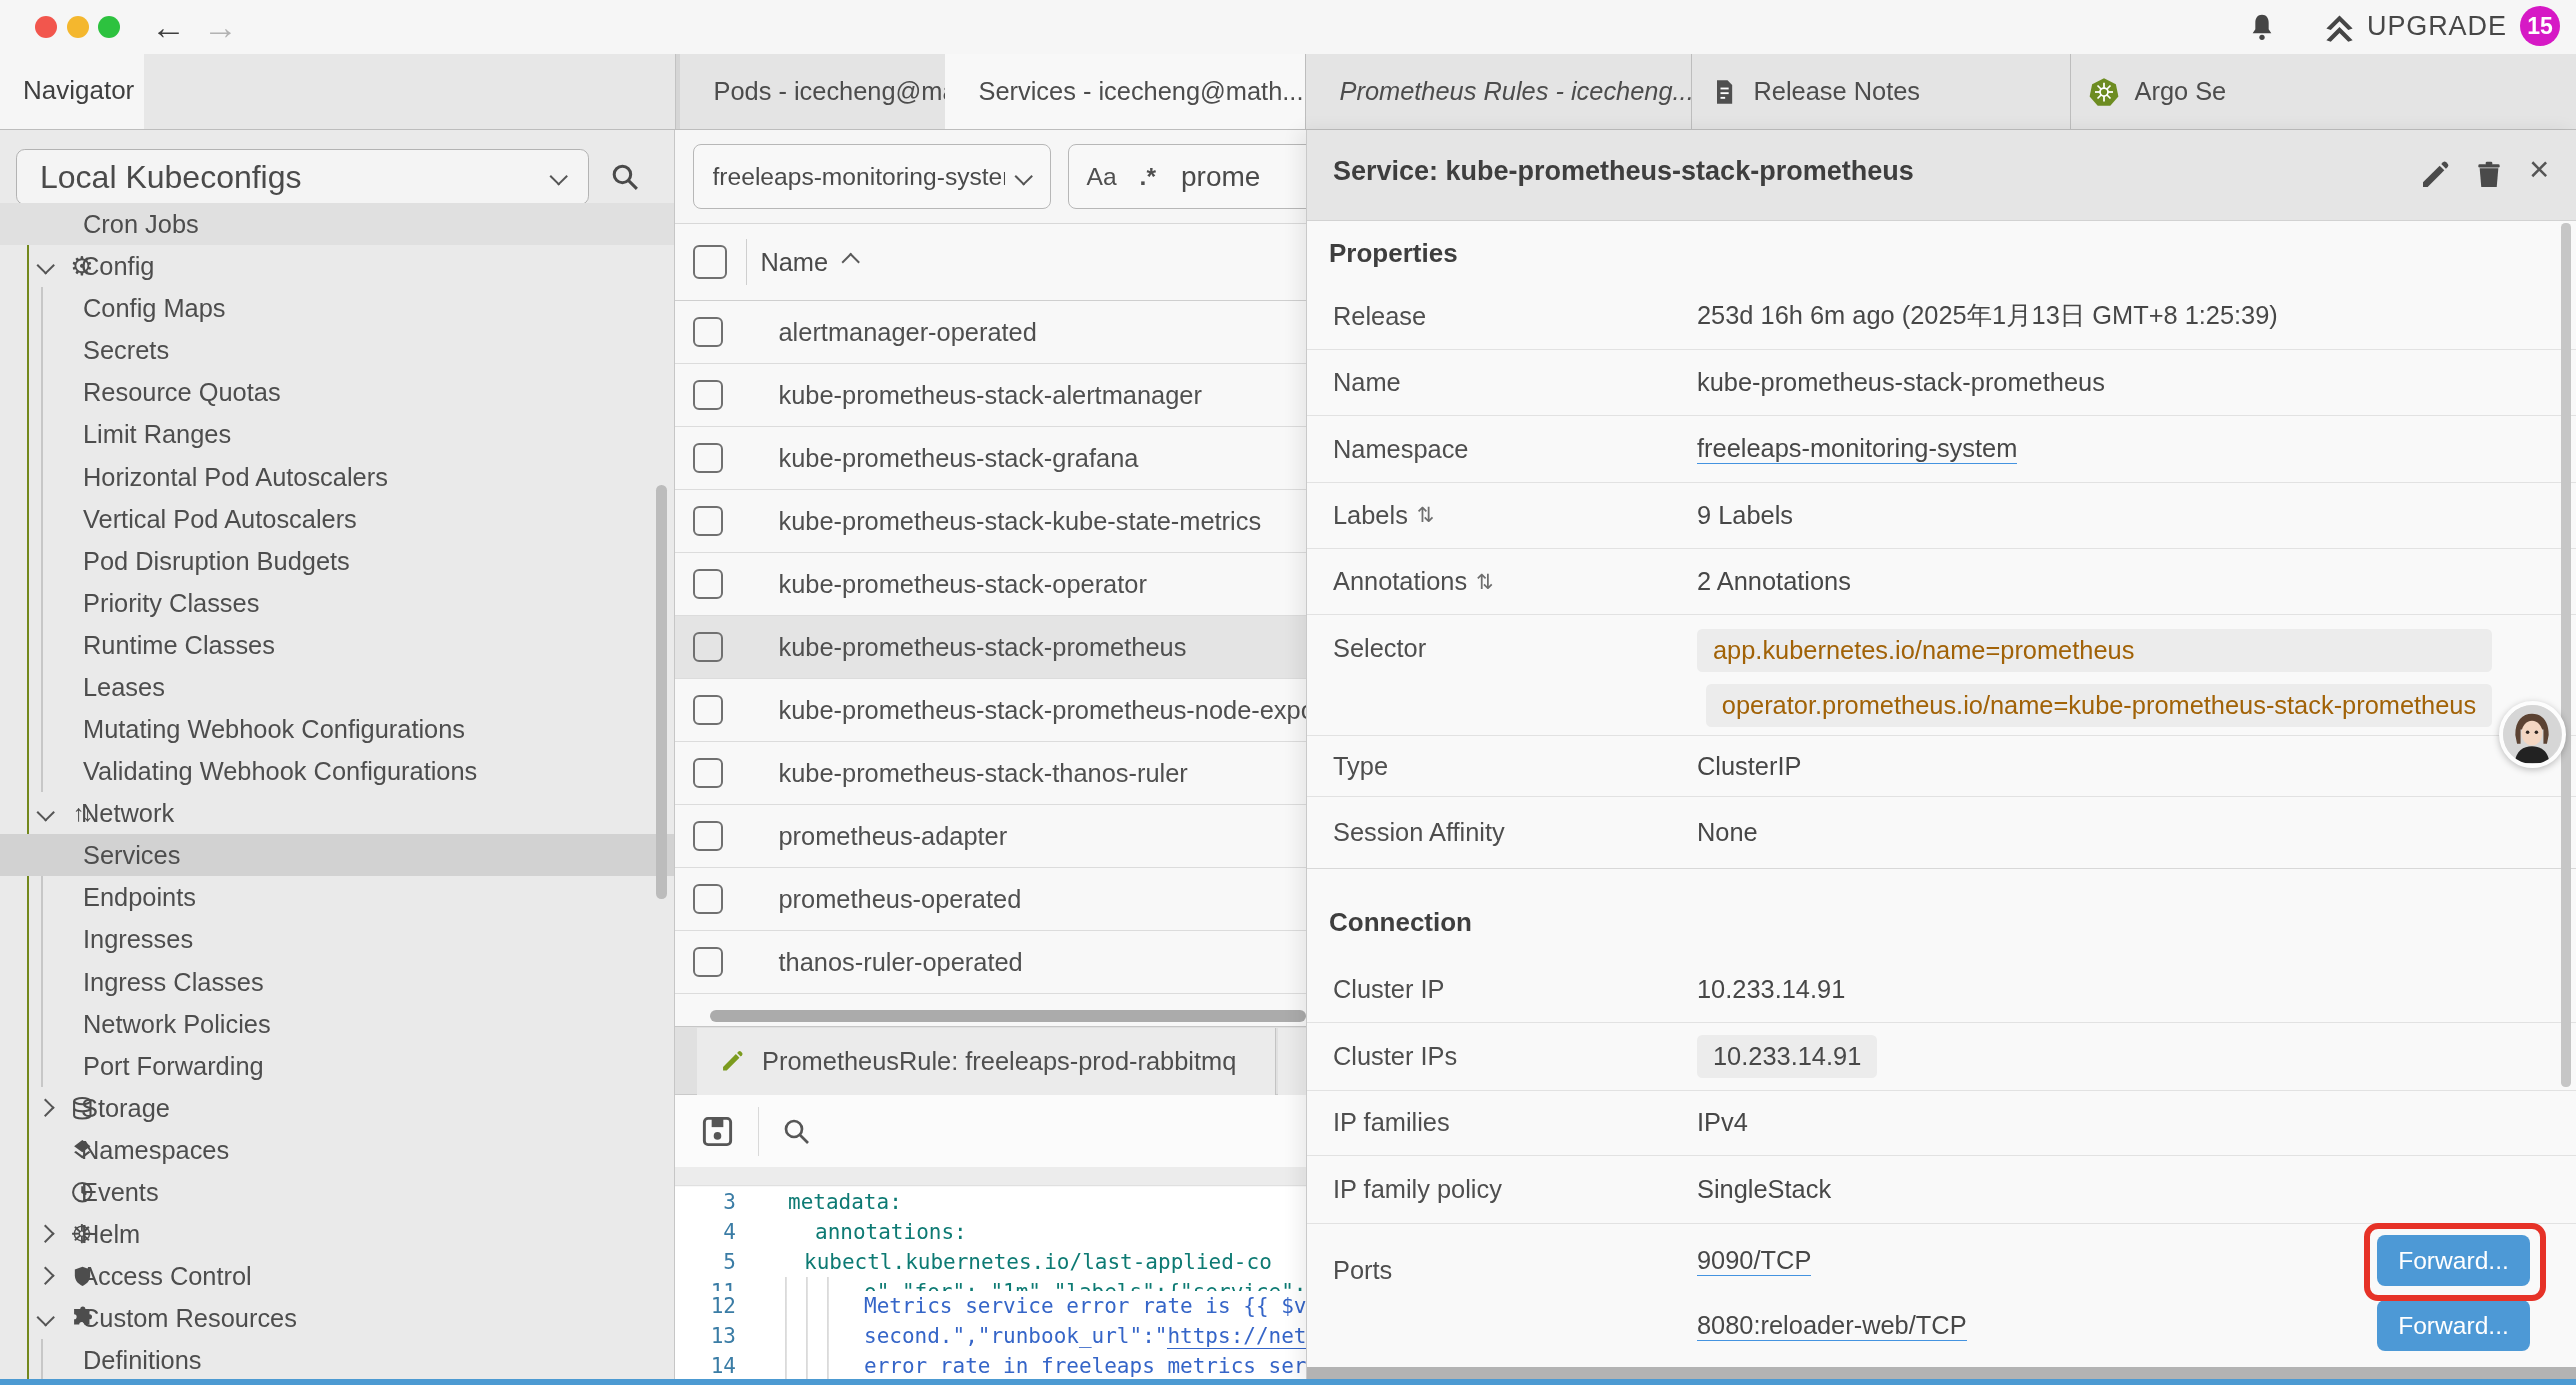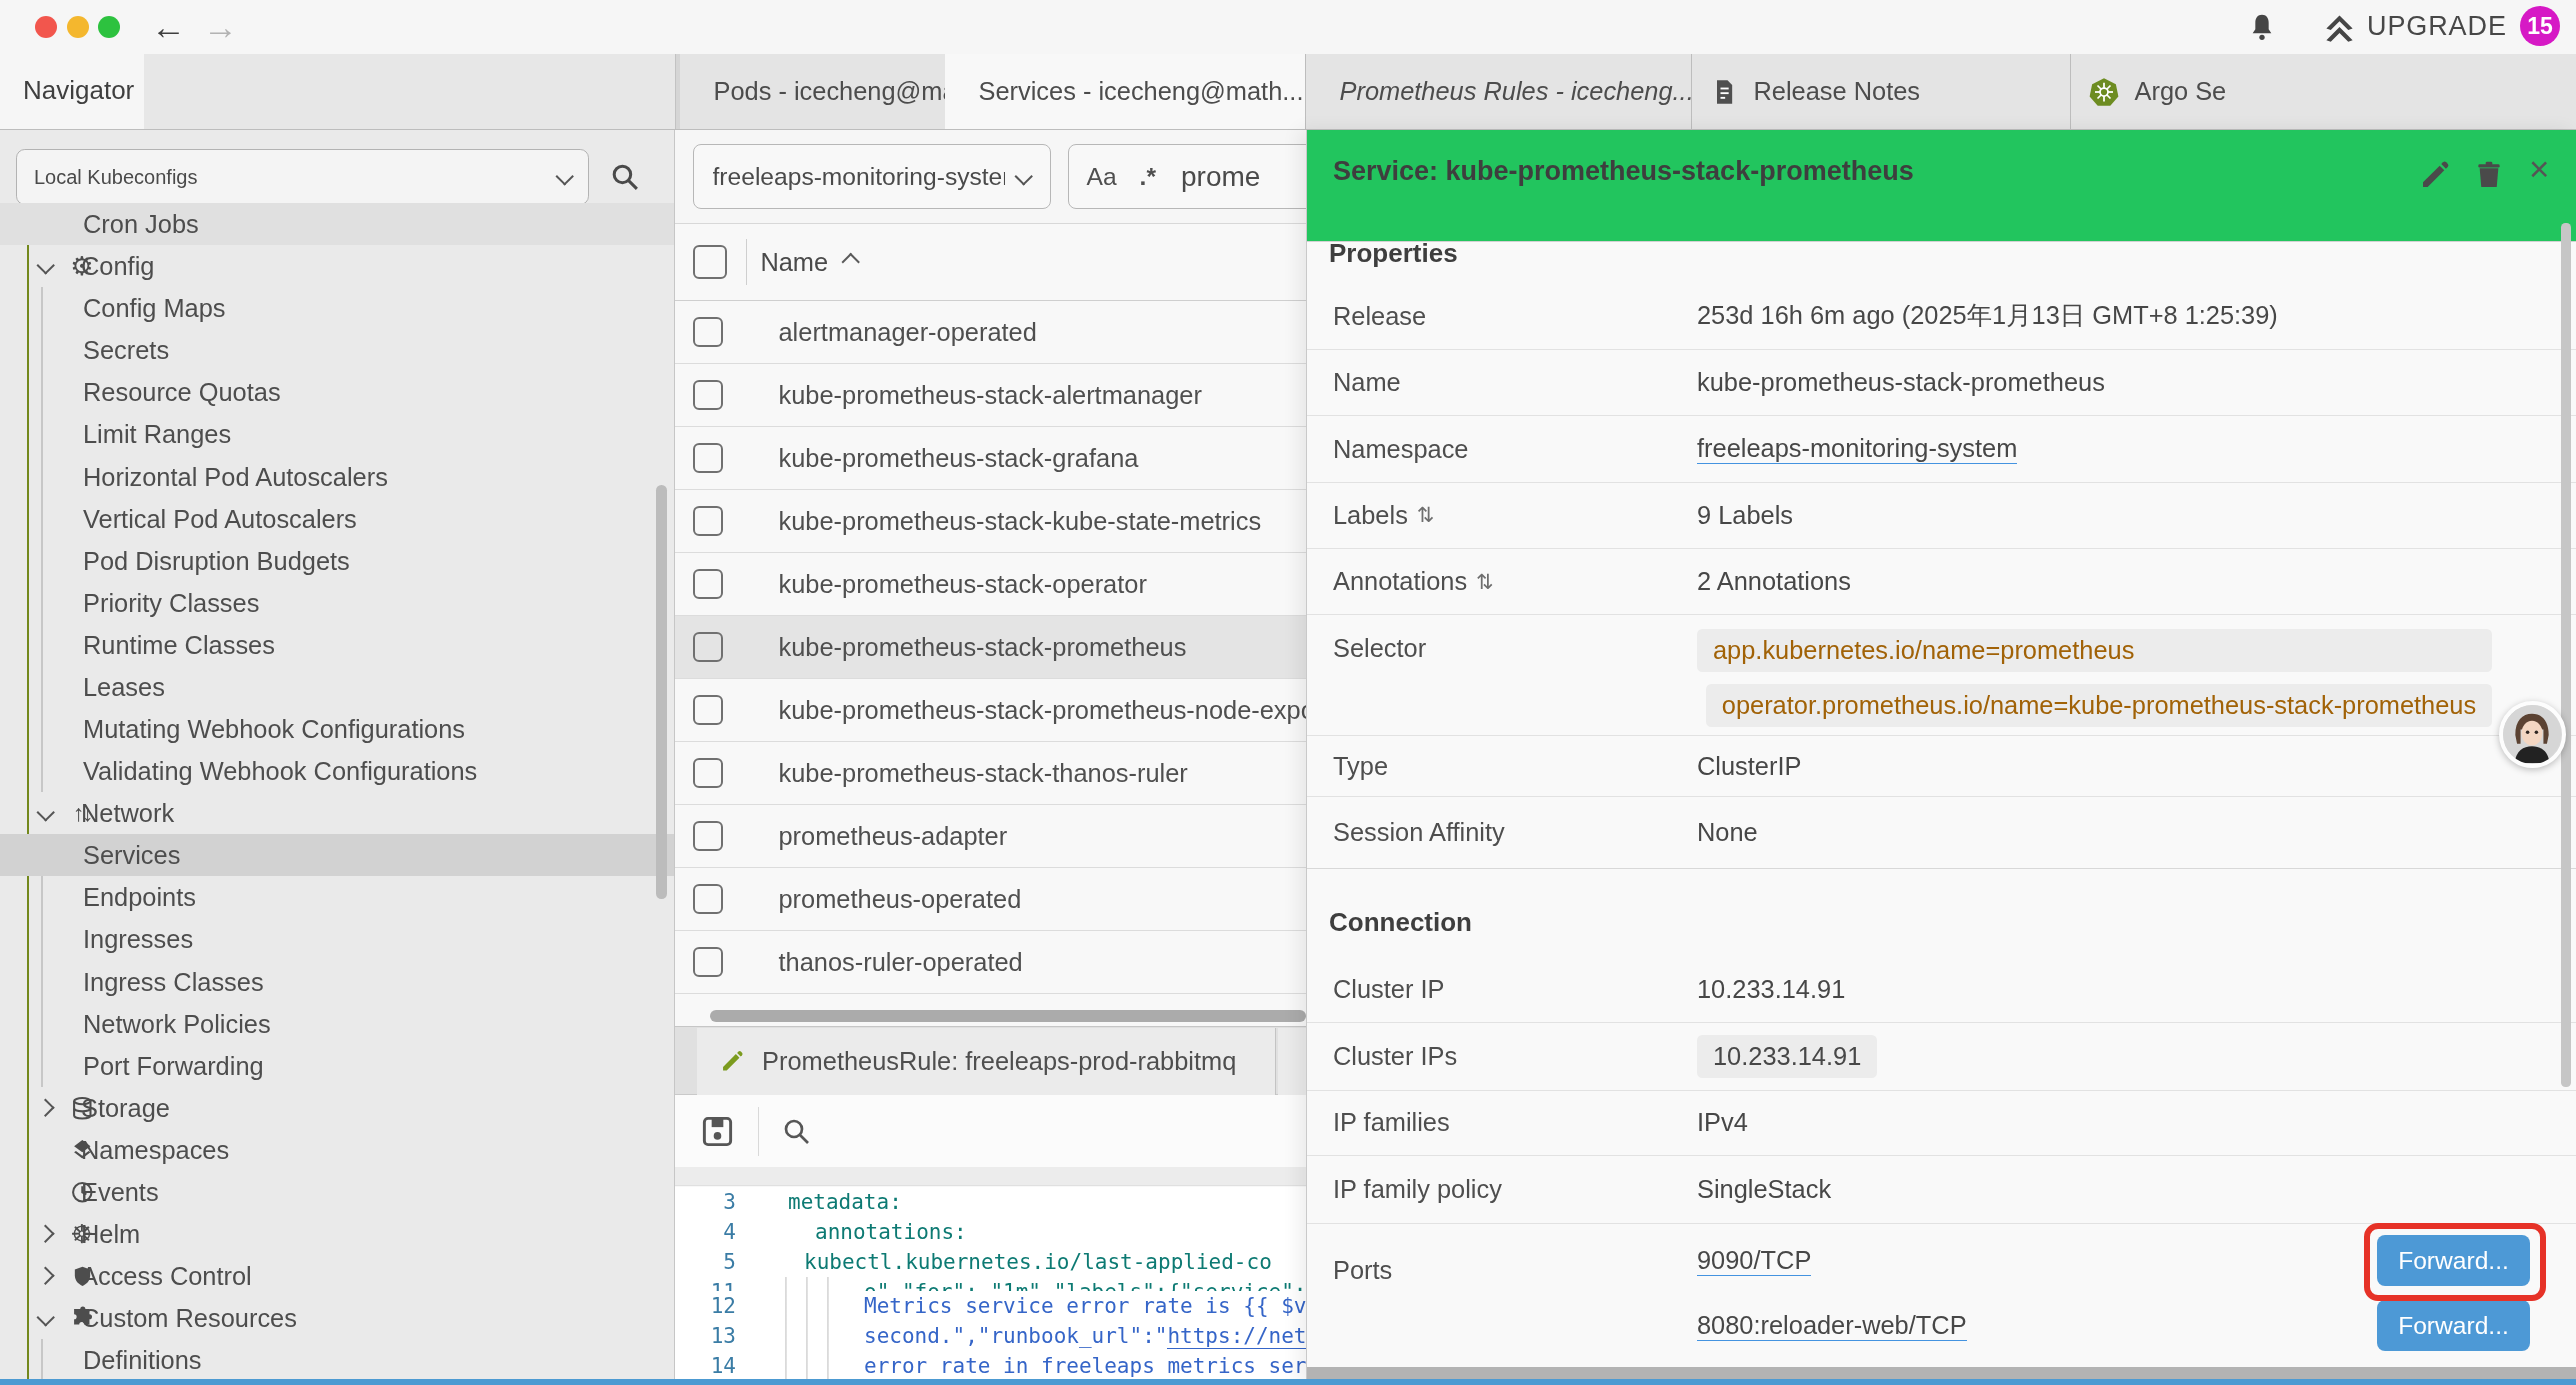--- a/index.html
+++ b/index.html
@@ -22,21 +22,21 @@
   .navhead .lit{position:absolute;left:0;top:0;width:144px;height:75px;background:#f6f6f6;}
   .navhead span{position:absolute;left:23px;top:21px;font-size:26px;color:#3f3f3f;}
   .tab{position:absolute;top:0;height:75px;background:#e4e4e4;border-right:0.9px solid #bdbdbd;display:flex;align-items:center;
        padding:0 17.5px;box-sizing:border-box;gap:16px;font-size:25.4px;color:#4c4c4c;white-space:nowrap;overflow:hidden;}
   .tab.active{background:#f8f8f8;}
   .tab.italic span.lbl{font-style:italic;}
 
   
   .sidebar{position:absolute;left:0;top:130px;width:675px;height:1256px;background:#eaeaea;border-right:0.9px solid #c6c6c6;box-sizing:border-box;overflow:hidden;}
   .kubesel{position:absolute;left:16px;top:19px;width:573px;height:56px;border:1.8px solid #b3b3b3;border-radius:8.8px;background:#f4f4f4;
-           display:flex;align-items:center;padding:0 17px;box-sizing:border-box;font-size:20px;color:#4a4a4a;}
+           display:flex;align-items:center;padding:0 23px;box-sizing:border-box;font-size:32px;color:#4a4a4a;}
   .kubesel .chev{margin-left:auto;}
   .side-search{position:absolute;left:608px;top:30px;}
   .tree{position:absolute;left:0;top:73px;width:675px;height:1183px;}
   .trow{position:absolute;left:0;width:675px;height:42px;display:flex;align-items:center;font-size:25.4px;color:#4d4d4d;}
   .trow .lbl{white-space:nowrap;}
   .trow.hover{background:#e0e0e0;}
   .trow.selected{background:#d2d2d2;}
   .guide-green{position:absolute;left:27px;top:0;width:1.8px;height:1183px;background:#73881c;}
   .guide-child{position:absolute;left:41px;width:1.8px;background:#c7c7c7;}
   .chev{width:11.4px;height:11.4px;border-right:2.6px solid #555;border-bottom:2.6px solid #555;display:inline-block;}
@@ -86,21 +86,21 @@
   .cl .str{color:#3565c8;}
   .cl .lnk{color:#3565c8;border-bottom:1.8px solid #3565c8;}
   .clip11{height:14px;overflow:hidden;}
   .i0{margin-left:33px;} .i1{margin-left:60px;} .i2{margin-left:49px;}
   .i3{margin-left:26px;padding-left:83px;background-image:linear-gradient(#dadada,#dadada),linear-gradient(#dadada,#dadada),linear-gradient(#dadada,#dadada);
       background-repeat:no-repeat;background-size:1.8px 100%;background-position:3.5px 0,24.6px 0,46px 0;}
 
   
   .detail{position:absolute;left:1306px;top:130px;width:1270px;height:1256px;background:#f9f9f9;border-left:0.9px solid #c9c9c9;
           box-sizing:border-box;box-shadow:-7px 0 17.5px rgba(0,0,0,0.07);overflow:hidden;}
-  .dhead{position:absolute;left:0;top:0;width:1270px;height:112px;background:#22c55e;border-bottom:0.9px solid #d2d2d2;box-sizing:border-box;}
+  .dhead{position:absolute;left:0;top:0;width:1270px;height:91px;background:#e5e5e5;border-bottom:0.9px solid #d2d2d2;box-sizing:border-box;}
   .dhead .ttl{position:absolute;left:26px;top:26px;font-size:27px;font-weight:bold;color:#3e3e3e;}
   .dico{position:absolute;top:29px;color:#4a4a4a;}
   .sect{position:absolute;left:22px;font-size:26px;font-weight:bold;color:#3e3e3e;}
   .drow{position:absolute;left:0;width:1270px;display:flex;align-items:center;border-bottom:1.8px solid #e2e2e2;box-sizing:border-box;font-size:25.4px;}
   .drow .dl{width:364px;padding-left:26px;color:#4e4e4e;flex:none;display:flex;align-items:center;gap:8.8px;}
   .drow .dv{color:#474747;}
   .updown{font-size:21px;color:#6e6e6e;}
   .chip{background:#ececec;border-radius:5.3px;padding:7px 16px;color:#a16207;display:inline-block;}
   .dlink{color:#4493e0;border-bottom:1.8px solid #4493e0;}
   .selrow{align-items:flex-start !important;}

